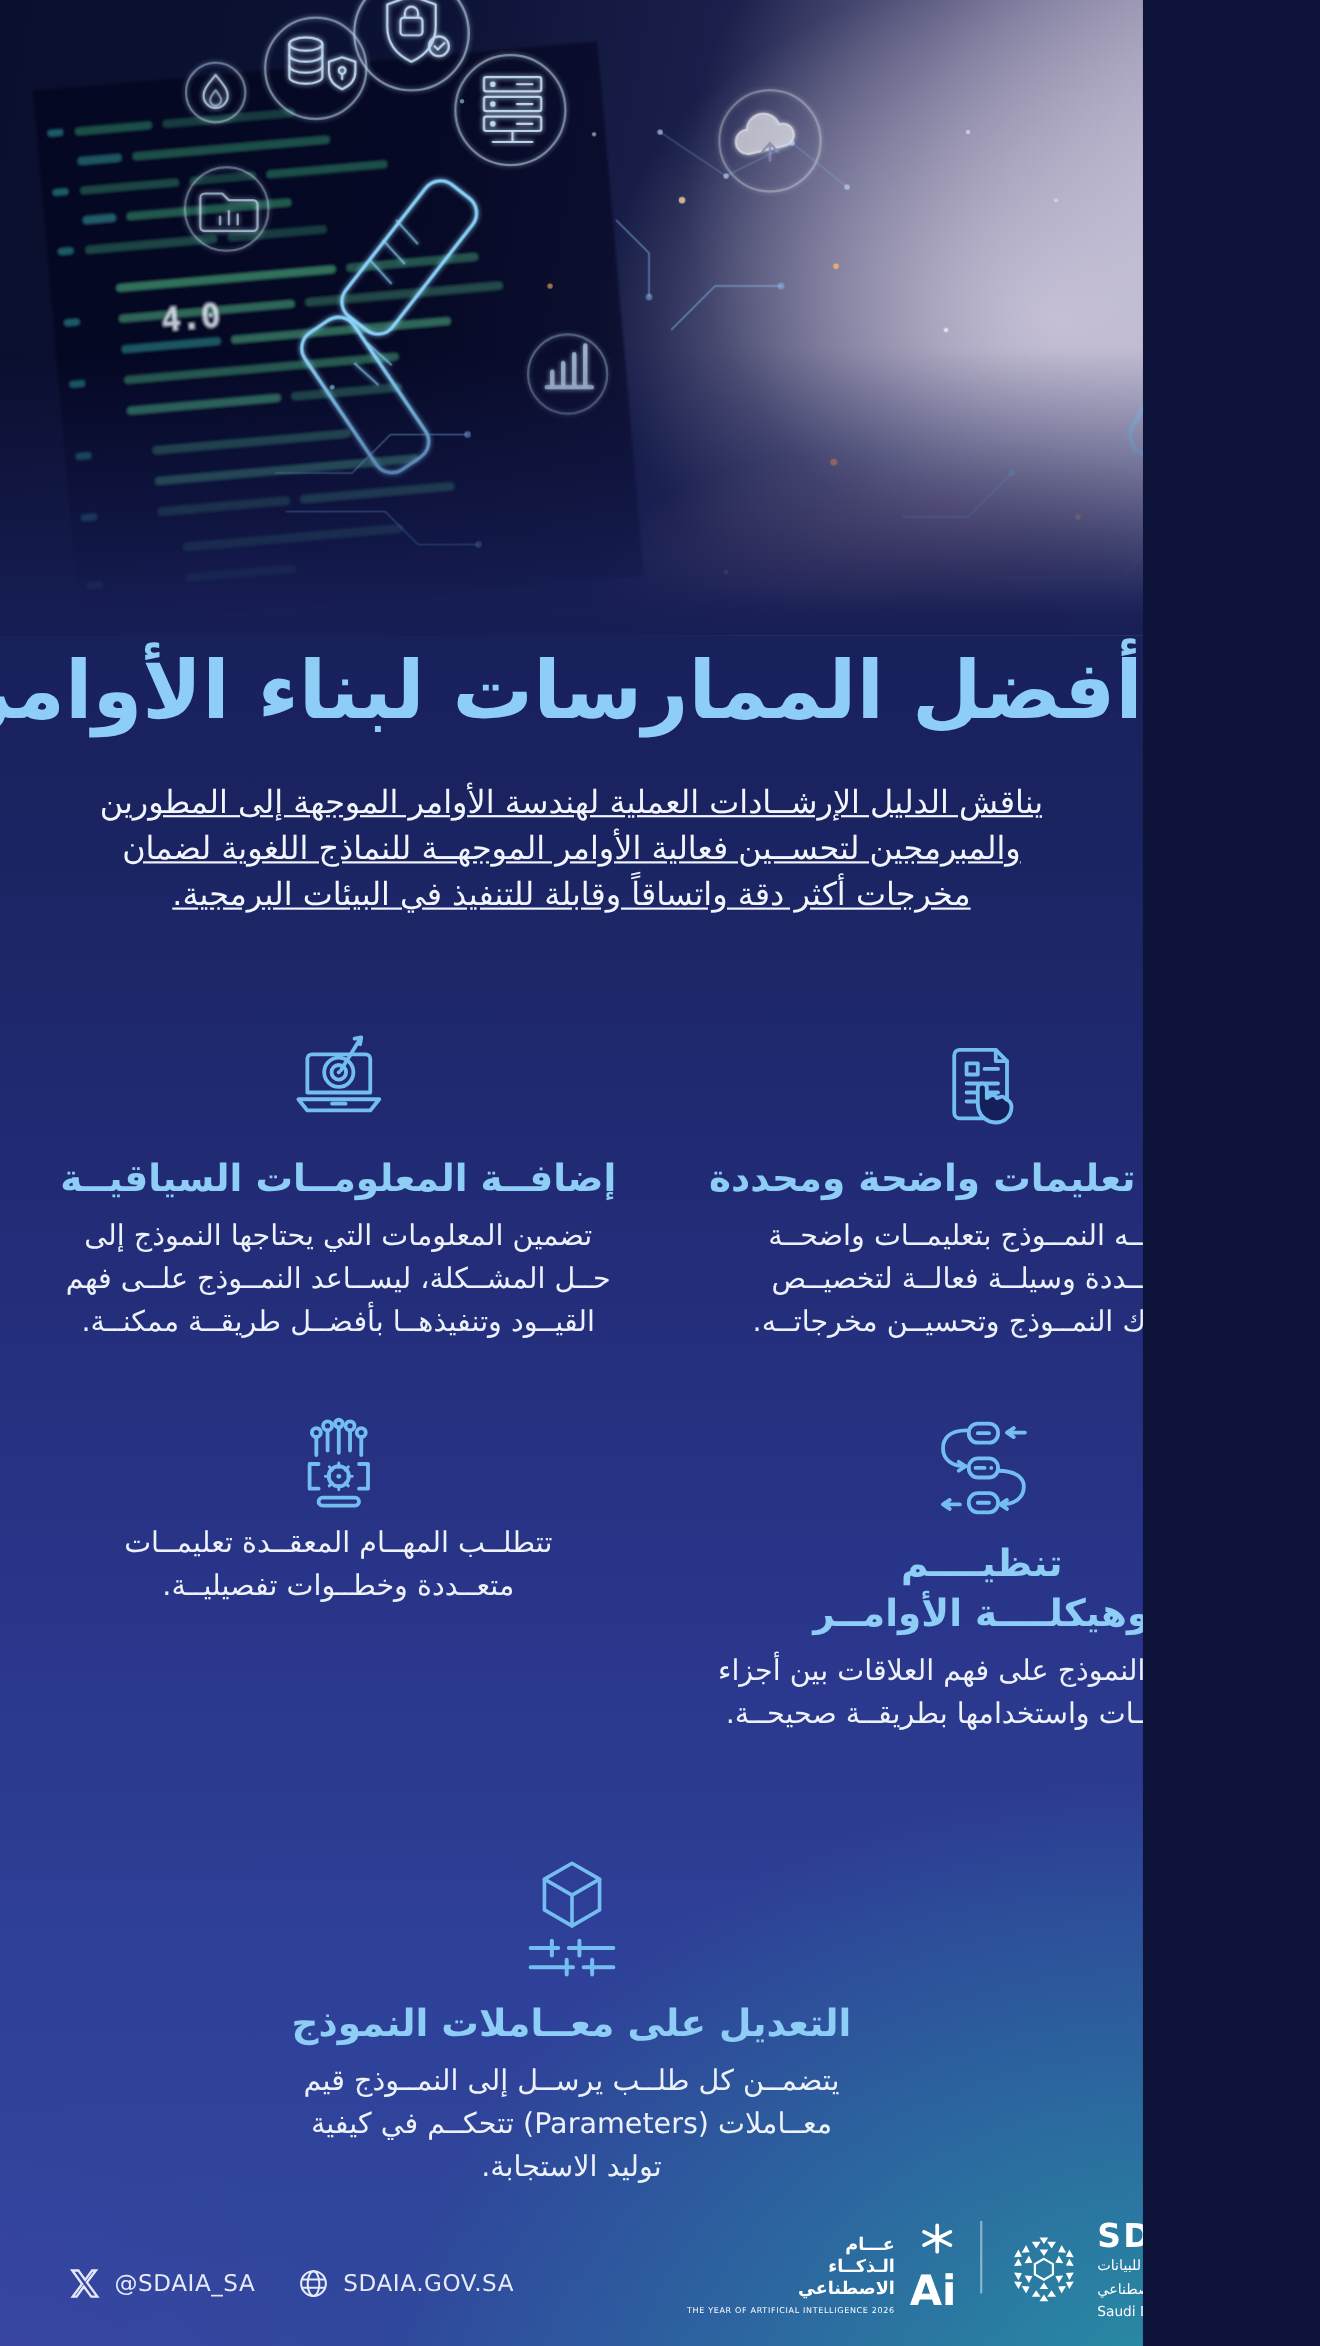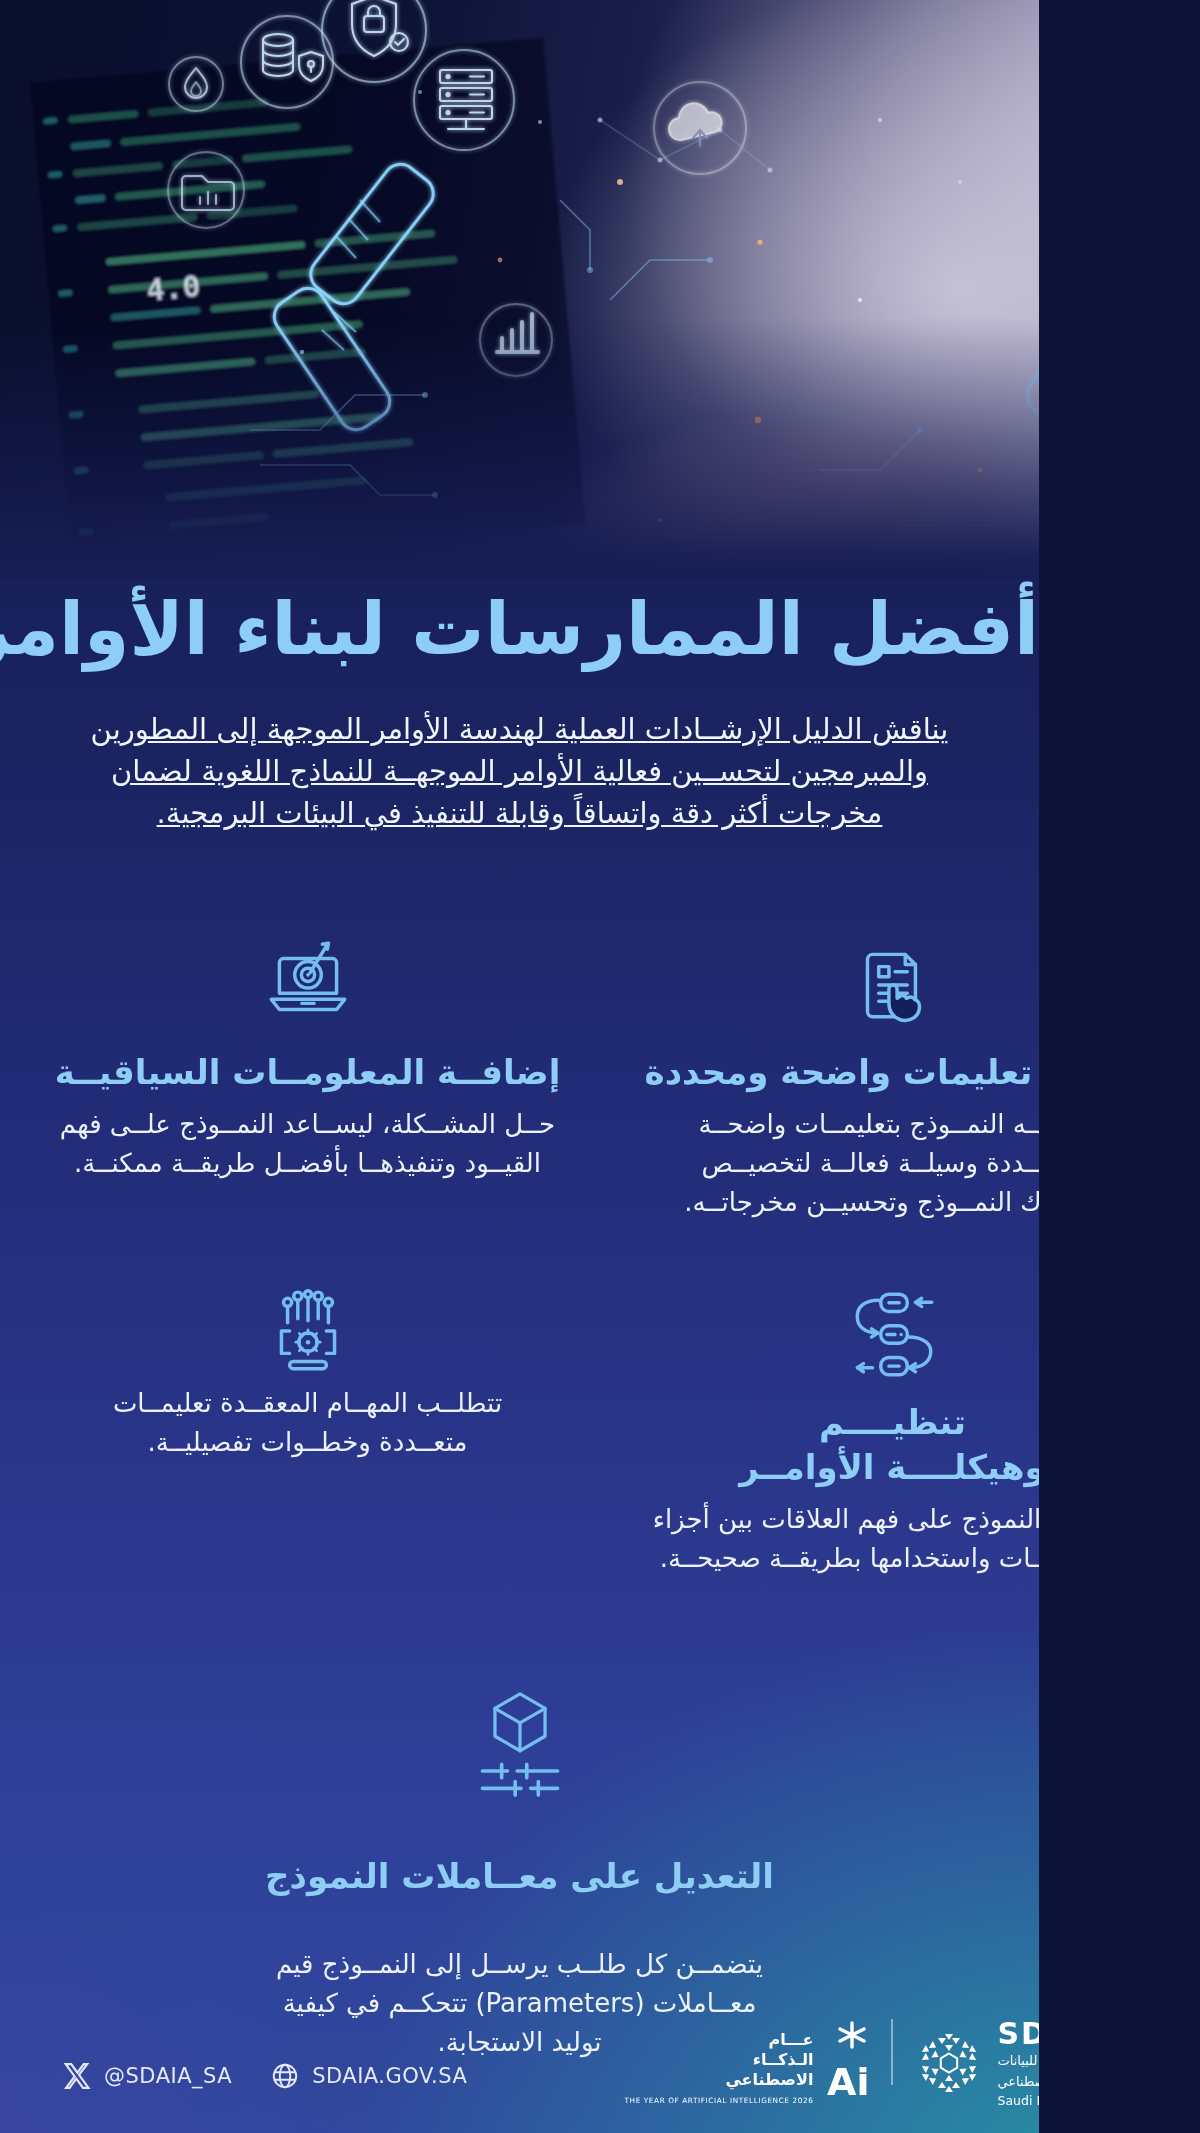--- a/index.html
+++ b/index.html
@@ -35,21 +35,21 @@
     grid-template-columns:1fr 1fr;column-gap:60px;row-gap:58px;direction:rtl;}
   .card{display:flex;flex-direction:column;align-items:center;text-align:center;direction:rtl;}
   .icon-wrap{height:104px;display:flex;align-items:flex-end;justify-content:center;}
   .sic{stroke:#74BDF0;fill:none;stroke-width:3.4;stroke-linecap:round;stroke-linejoin:round;}
   .sic .fl{fill:#74BDF0;stroke:none;}
   .card-title{margin:16px 0 10px;font-size:34px;font-weight:700;color:#8ECDF5;line-height:1.32;}
   .card-title .tl{display:block;white-space:nowrap;}
   .card-body{font-size:26px;line-height:1.5;color:#EDF2FA;}
   .card-body .bl{display:block;white-space:nowrap;}
   .bottom-card{position:absolute;top:1678px;left:0;width:100%;display:flex;flex-direction:column;
-    align-items:center;text-align:center;direction:rtl;gap:36px;}
+    align-items:center;text-align:center;direction:rtl;}
   .bottom-card .icon-wrap{height:126px;}
   .bottom-card .card-title{margin:14px 0 10px;}
   
   .footer{position:absolute;left:0;top:2005px;width:1200px;height:128px;}
   .social{position:absolute;left:62px;top:56px;display:flex;align-items:center;direction:ltr;}
   .social .txt{font-size:21px;font-weight:500;letter-spacing:.5px;color:#E6EAF8;margin-left:12px;}
   .social .gap{width:38px;}
   .logos{position:absolute;right:42px;top:14px;display:flex;align-items:flex-start;direction:ltr;}
   .year-logo{display:flex;align-items:flex-end;}
   .year-text{text-align:right;margin-right:12px;}
@@ -258,20 +258,21 @@
           <circle cx="48" cy="38" r="13"></circle>
           <circle cx="48" cy="38" r="6.5"></circle>
           <circle class="fl" cx="48" cy="38" r="1.8"></circle>
           <path d="M66 10 L50 36 M62 8 l6 -1 -1 6"></path>
         </svg>
       </div>
       <h2 class="card-title">
         <span class="tl">إضافــة المعلومــات السياقيــة</span>
       </h2>
       <div class="card-body">
+        <span class="bl">تضمين المعلومات التي يحتاجها النموذج إلى</span>
         <span class="bl">حــل المشــكلة، ليســاعد النمــوذج علــى فهم</span>
         <span class="bl">القيــود وتنفيذهــا بأفضــل طريقــة ممكنــة.</span>
       </div>
     </section>
 
     <section class="card">
       <div class="icon-wrap">
         <svg class="sic" width="98" height="98" viewBox="0 0 96 96">
           <rect x="36" y="8" width="26" height="17" rx="8"></rect>
           <rect x="36" y="39" width="26" height="17" rx="8"></rect>

